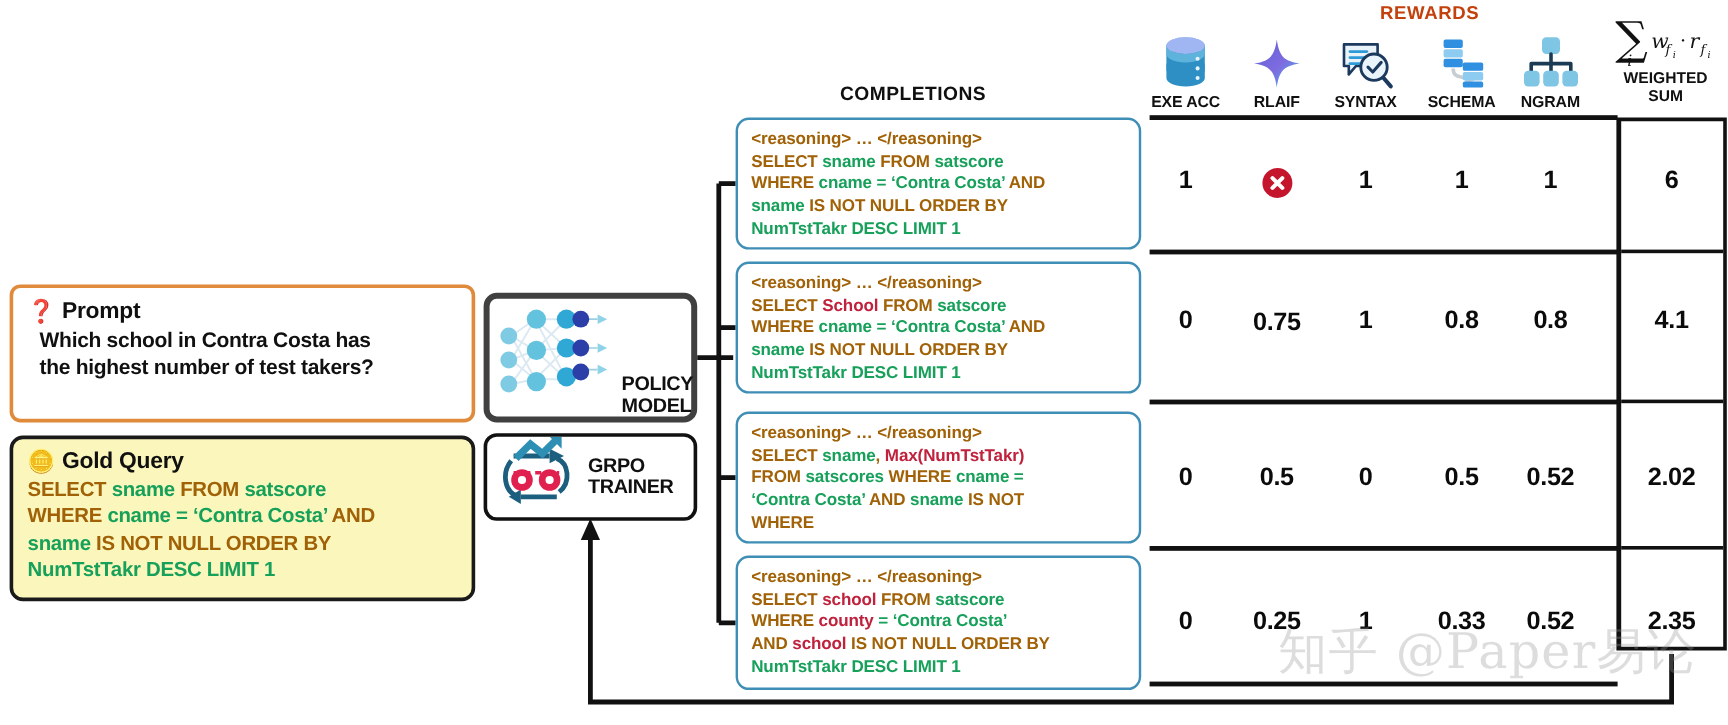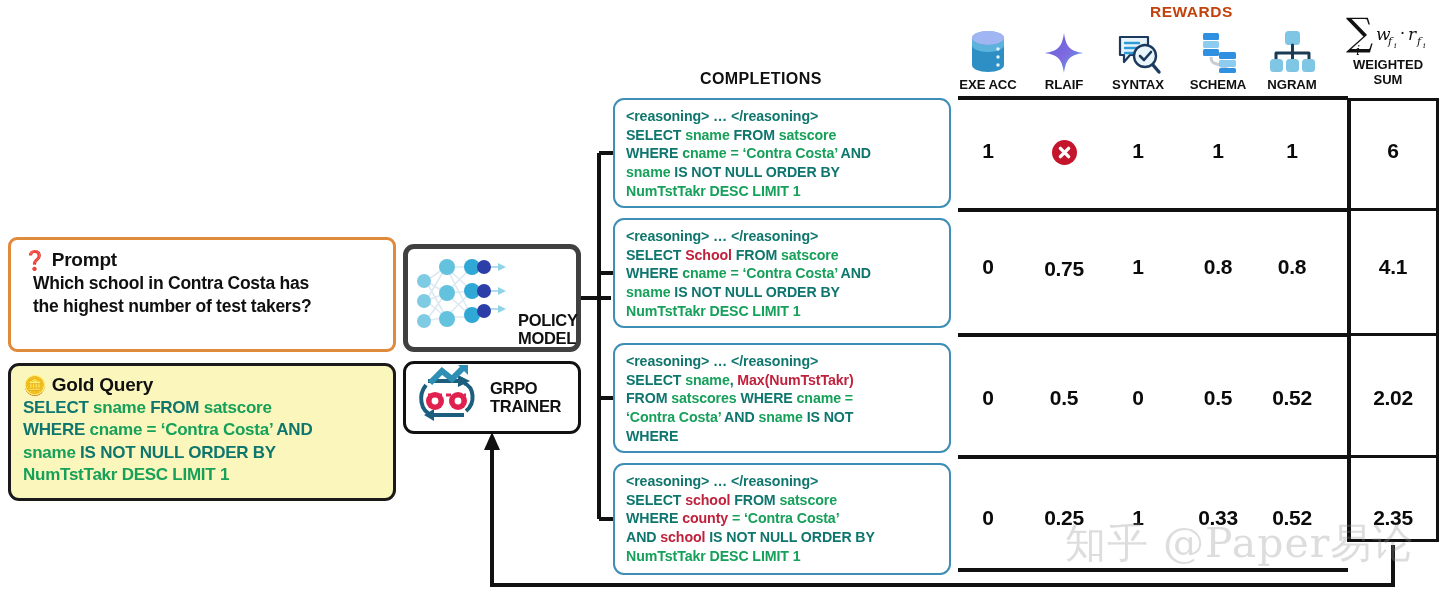--- a/index.html
+++ b/index.html
@@ -30,21 +30,21 @@
     padding: 8px 12px 0 12px;
   }
   .hdr-row { display: flex; align-items: center; gap: 5px; margin-bottom: 1px; }
   .hdr-txt { font-size: 19px; font-weight: bold; color: #101010; letter-spacing: -0.2px; }
   .emoji { font-size: 19px; line-height: 1; }
   .qtext {
     font-size: 17.5px; font-weight: bold; color: #101010;
     line-height: 1.30; letter-spacing: -0.25px; margin-left: 10px;
   }
   .sql { font-size: 17px; font-weight: bold; line-height: 1.32; letter-spacing: -0.25px; }
-  .kw  { color: #0f766e; }
+  .kw  { color: #a16207; }
   .id  { color: #16A05A; }
   .bad { color: #C0213C; }
 
   
   .policy-box {
     left: 403px; top: 244px; width: 178px; height: 108px;
     background:#fff; border: 5px solid #404040; border-radius: 11px;
     display: flex; align-items: flex-end;
   }
   .grpo-box {

